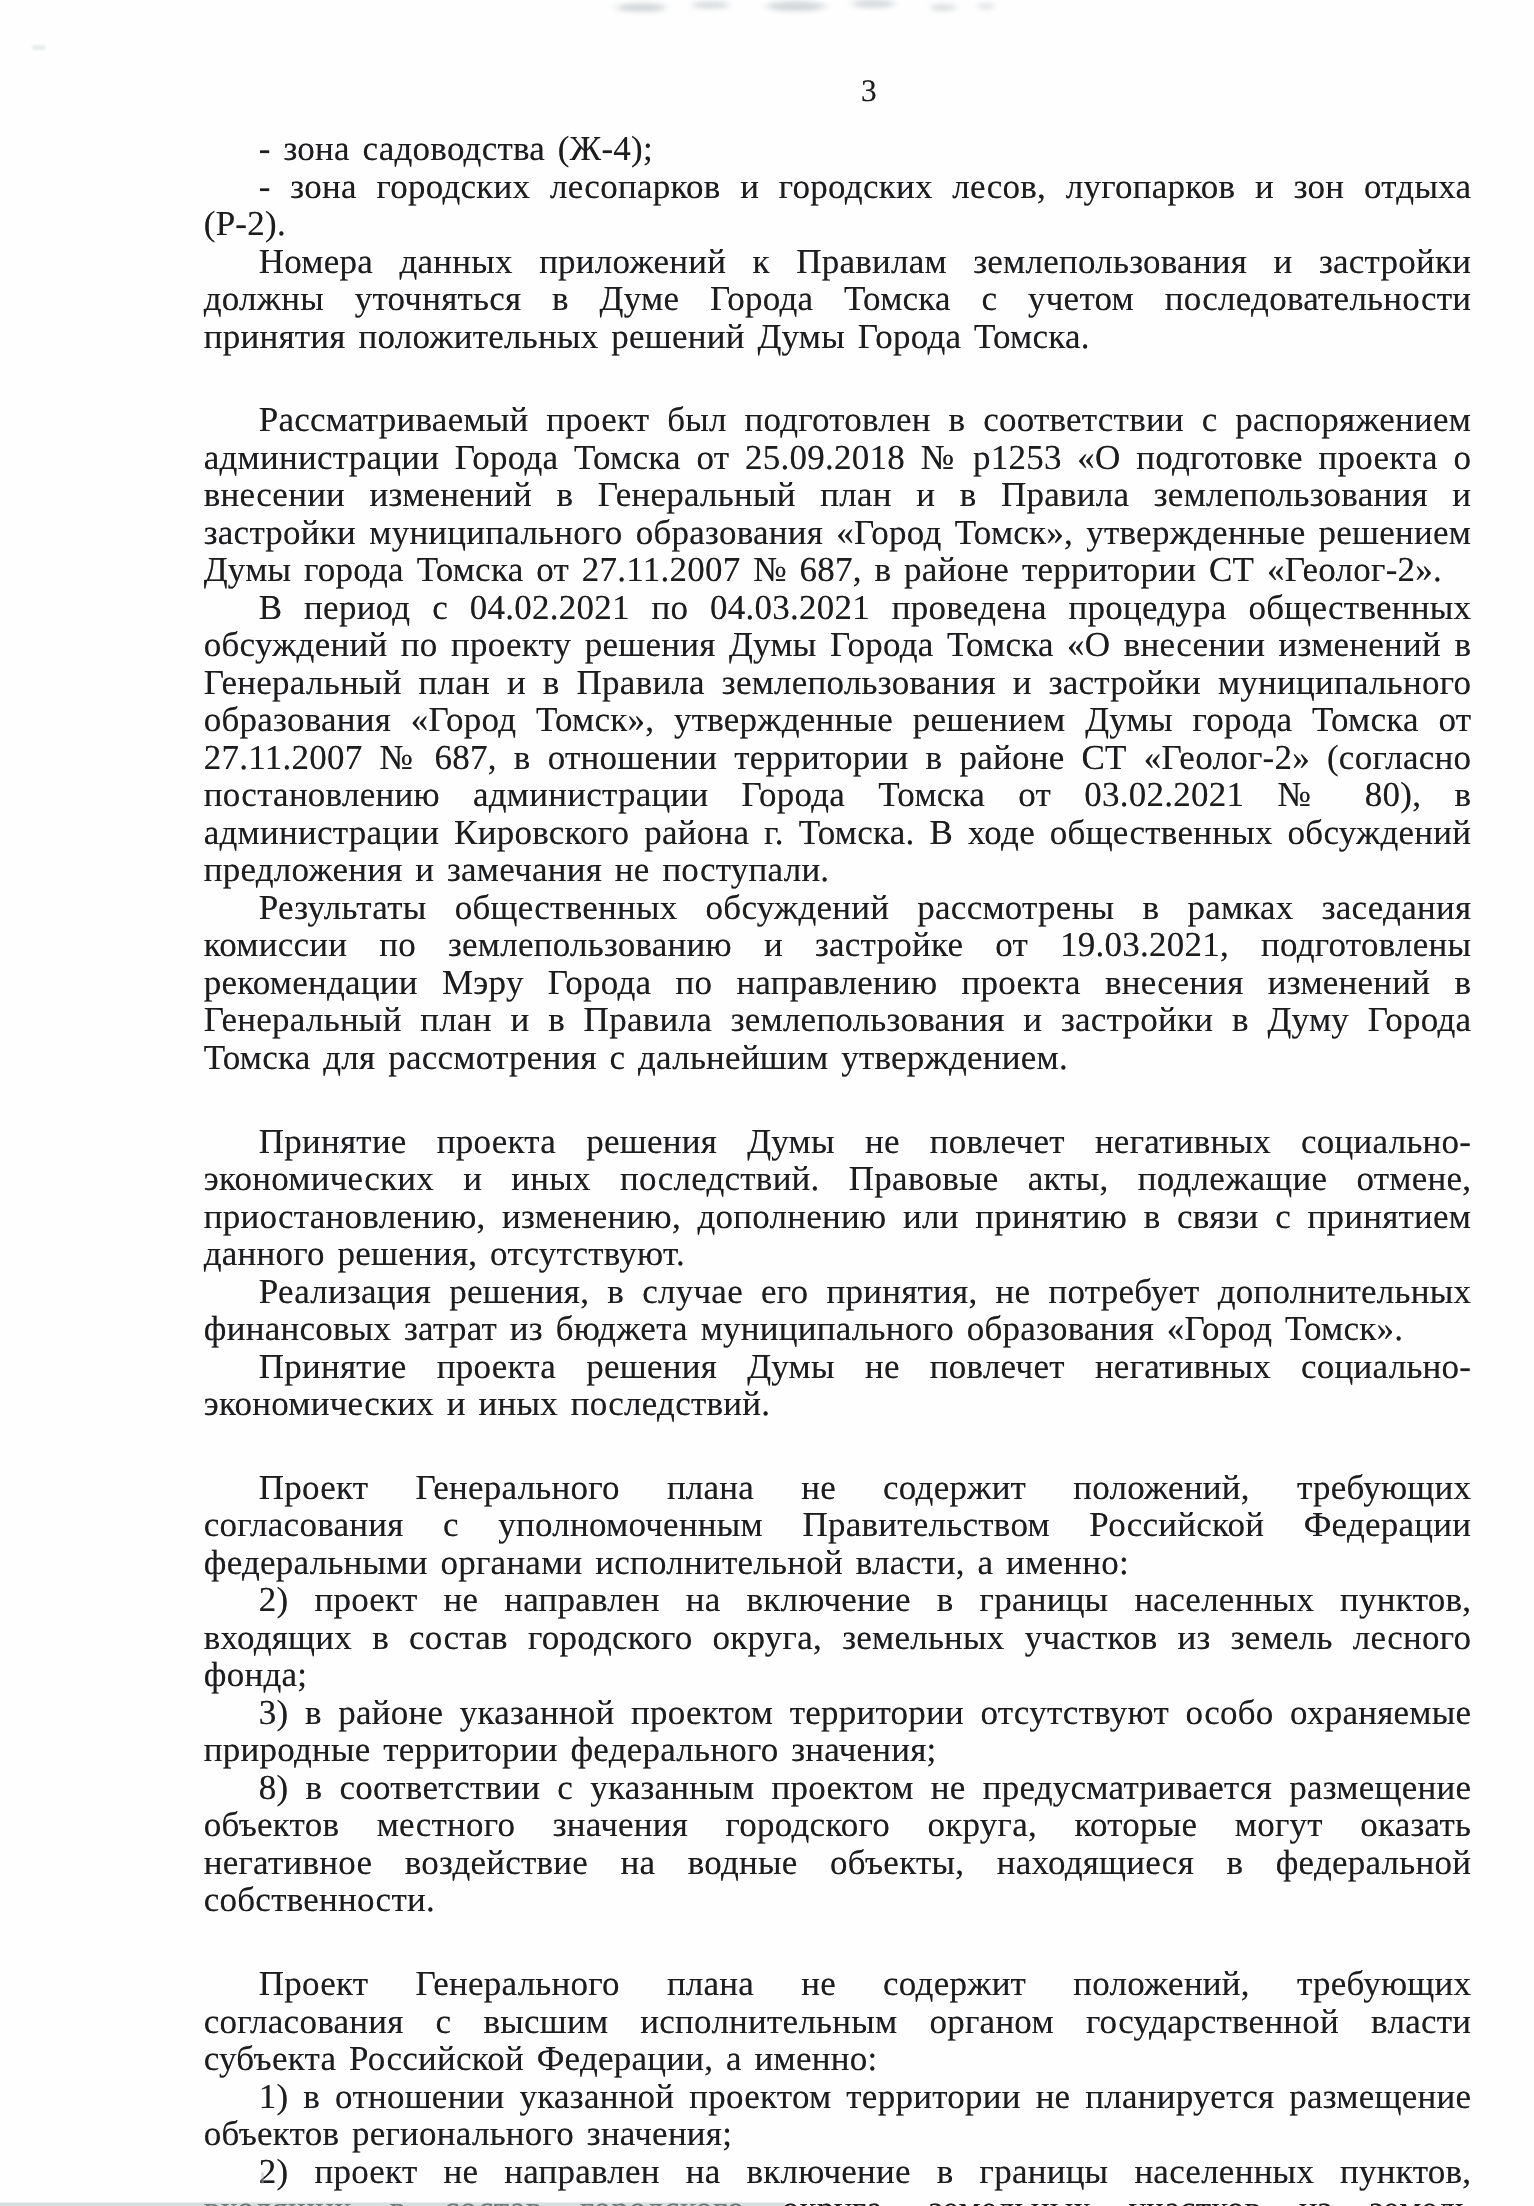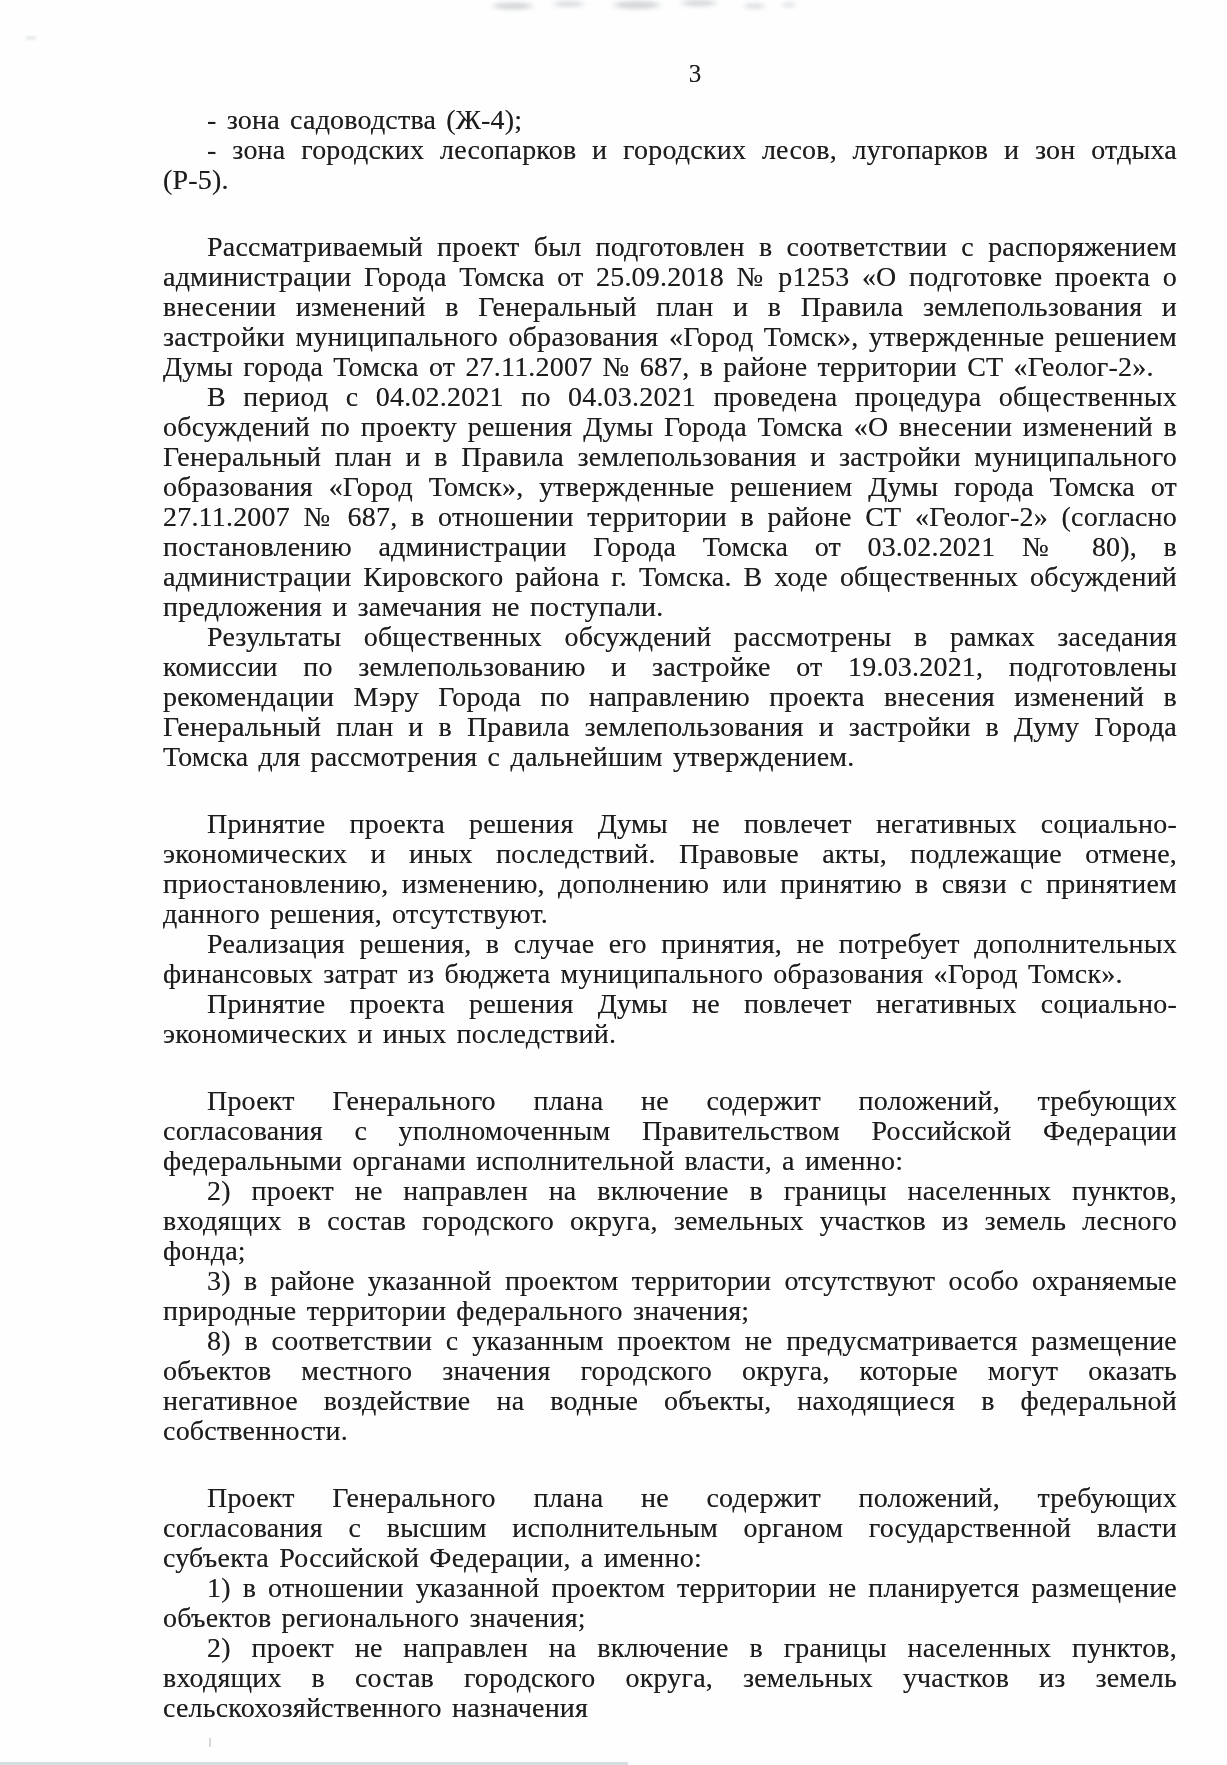--- a/index.html
+++ b/index.html
@@ -86,21 +86,22 @@
 </style>
 </head>
 <body>
 
 <div class="page">
   <div class="artifact-top"></div>
   <div class="artifact-corner"></div>
   <div class="page-number">3</div>
   <div class="content">
       <p class="para">- зона садоводства (Ж-4);</p>
-      <p class="para">- зона городских лесопарков и городских лесов, лугопарков и зон отдыха (Р-5).</p>
+      <p class="para">- зона городских лесопарков и городских лесов, лугопарков и зон отдыха (Р-2).</p>
+      <p class="para">Номера данных приложений к Правилам землепользования и застройки должны уточняться в Думе Города Томска с учетом последовательности принятия положительных решений Думы Города Томска.</p>
       <p class="para gap-before">Рассматриваемый проект был подготовлен в соответствии с распоряжением администрации Города Томска от 25.09.2018 № р1253 «О подготовке проекта о внесении изменений в Генеральный план и в Правила землепользования и застройки муниципального образования «Город Томск», утвержденные решением Думы города Томска от 27.11.2007 № 687, в районе территории СТ «Геолог-2».</p>
       <p class="para">В период с 04.02.2021 по 04.03.2021 проведена процедура общественных обсуждений по проекту решения Думы Города Томска «О внесении изменений в Генеральный план и в Правила землепользования и застройки муниципального образования «Город Томск», утвержденные решением Думы города Томска от 27.11.2007 № 687, в отношении территории в районе СТ «Геолог-2» (согласно постановлению администрации Города Томска от 03.02.2021 № 80), в администрации Кировского района г. Томска. В ходе общественных обсуждений предложения и замечания не поступали.</p>
       <p class="para">Результаты общественных обсуждений рассмотрены в рамках заседания комиссии по землепользованию и застройке от 19.03.2021, подготовлены рекомендации Мэру Города по направлению проекта внесения изменений в Генеральный план и в Правила землепользования и застройки в Думу Города Томска для рассмотрения с дальнейшим утверждением.</p>
       <p class="para gap-before">Принятие проекта решения Думы не повлечет негативных социально-экономических и иных последствий. Правовые акты, подлежащие отмене, приостановлению, изменению, дополнению или принятию в связи с принятием данного решения, отсутствуют.</p>
       <p class="para">Реализация решения, в случае его принятия, не потребует дополнительных финансовых затрат из бюджета муниципального образования «Город Томск».</p>
       <p class="para">Принятие проекта решения Думы не повлечет негативных социально-экономических и иных последствий.</p>
       <p class="para gap-before">Проект Генерального плана не содержит положений, требующих согласования с уполномоченным Правительством Российской Федерации федеральными органами исполнительной власти, а именно:</p>
       <p class="para">2) проект не направлен на включение в границы населенных пунктов, входящих в состав городского округа, земельных участков из земель лесного фонда;</p>
       <p class="para">3) в районе указанной проектом территории отсутствуют особо охраняемые природные территории федерального значения;</p>
       <p class="para">8) в соответствии с указанным проектом не предусматривается размещение объектов местного значения городского округа, которые могут оказать негативное воздействие на водные объекты, находящиеся в федеральной собственности.</p>

